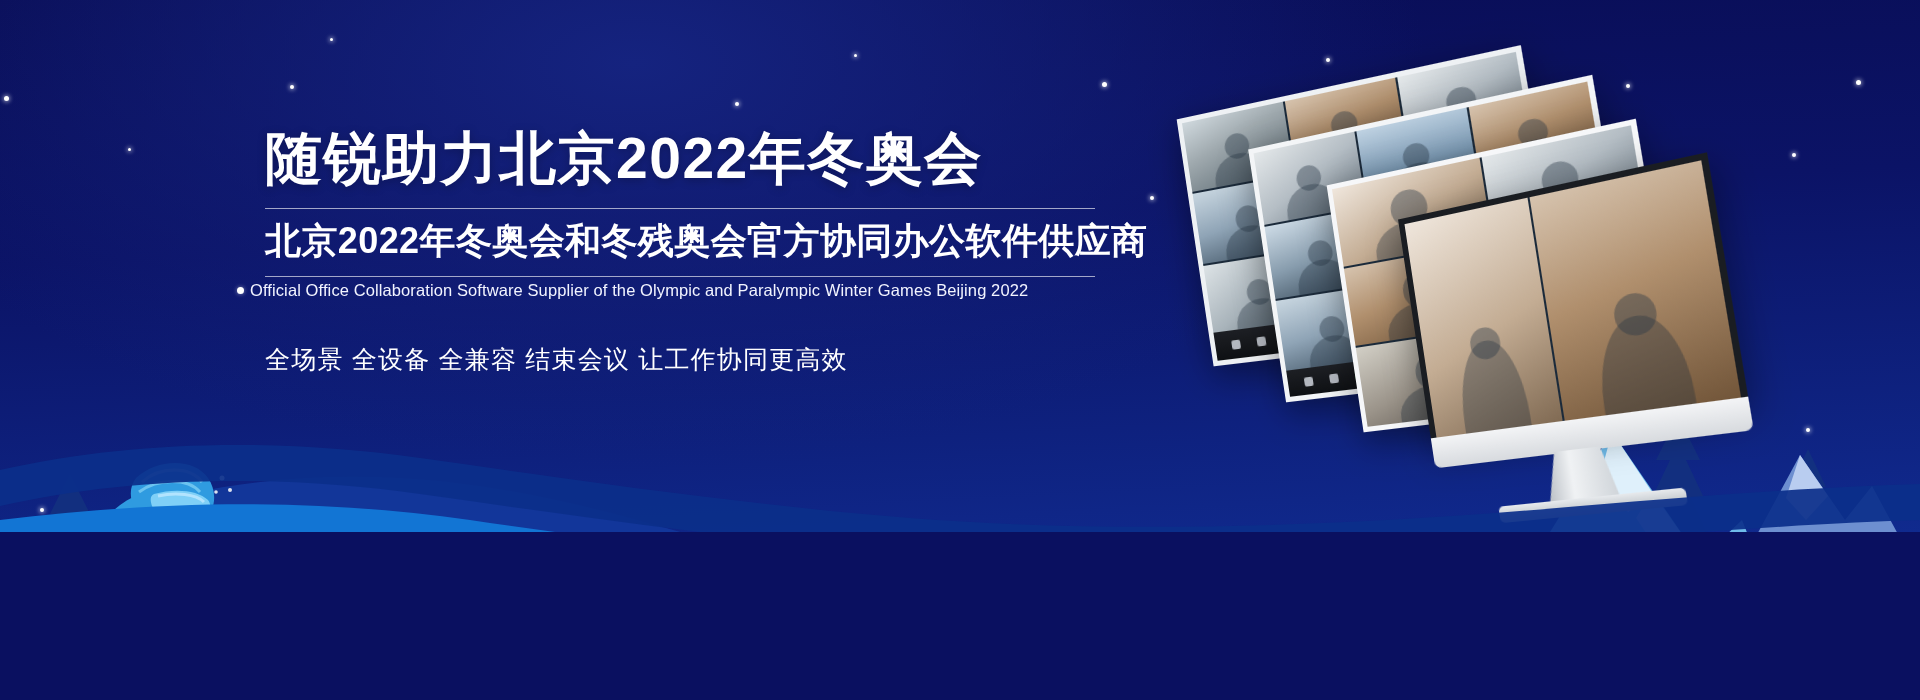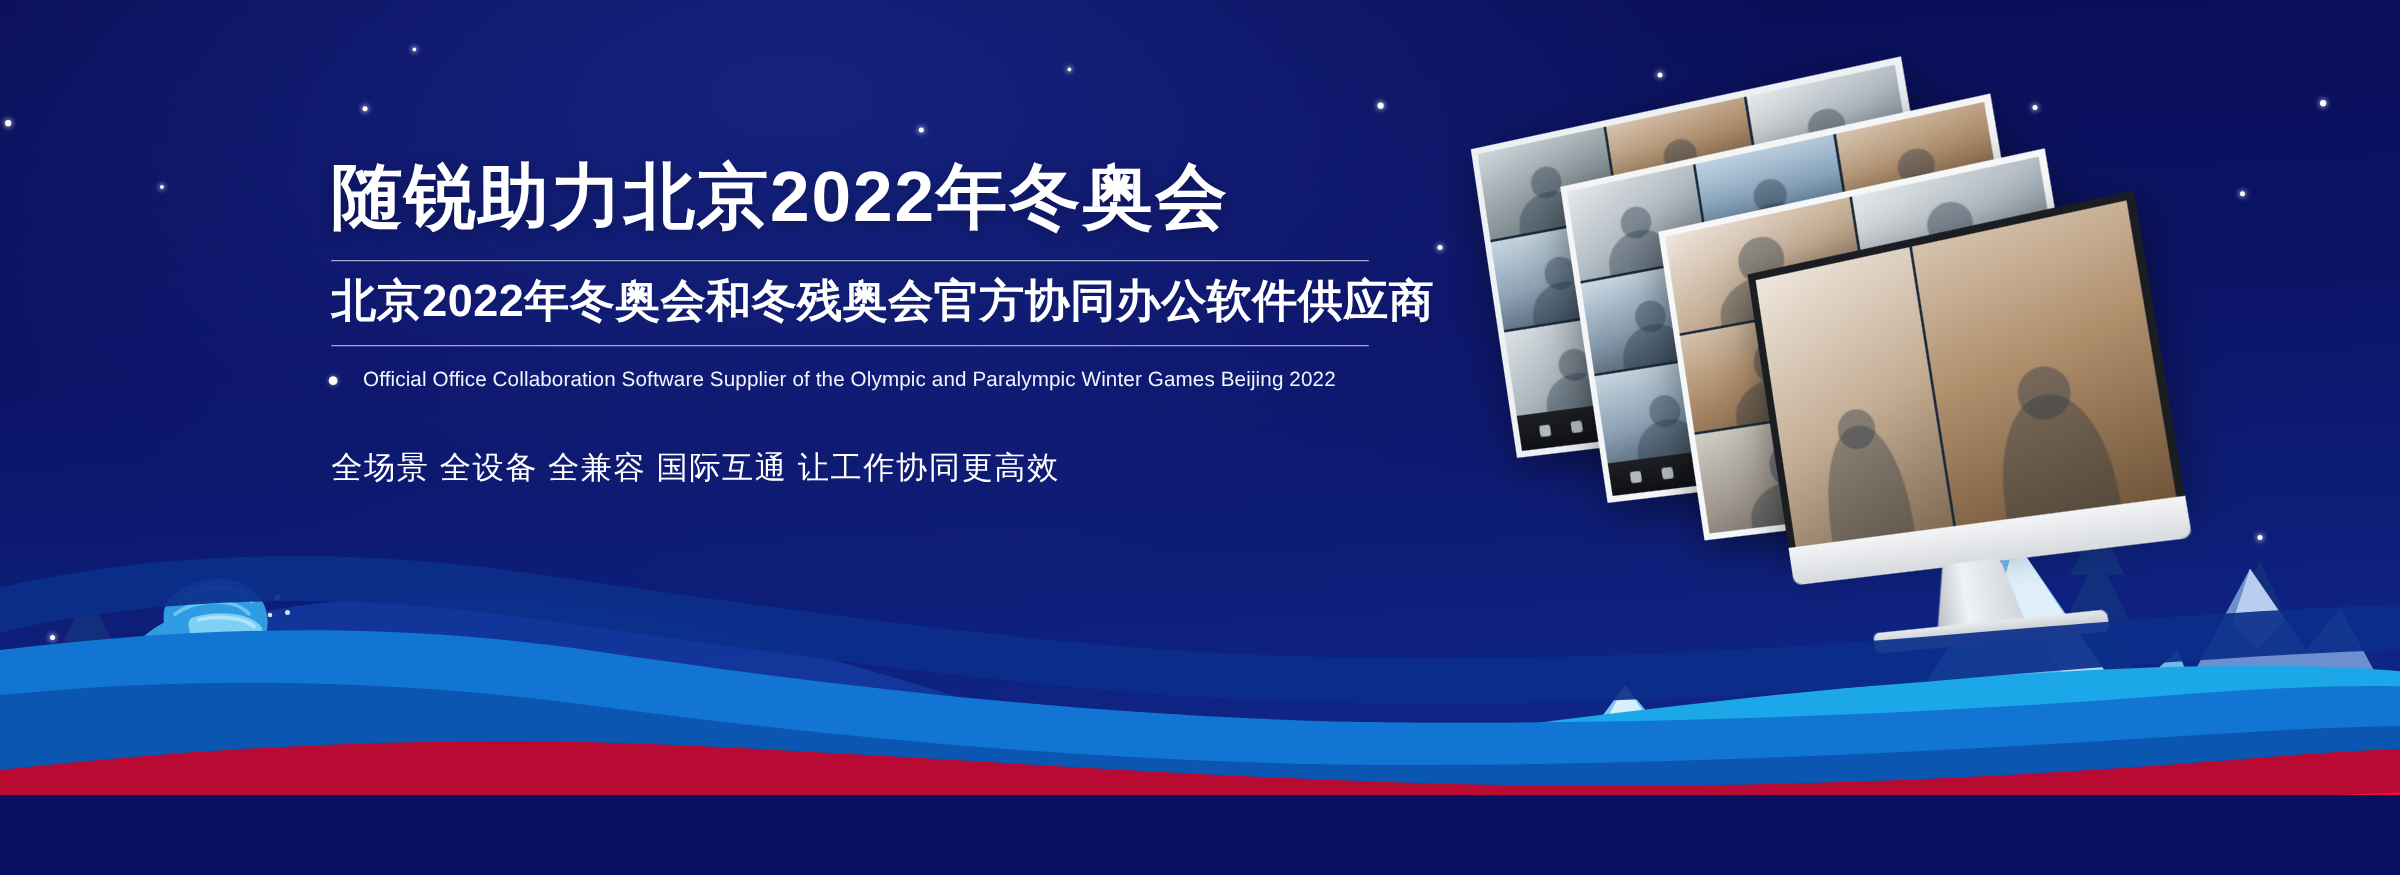--- a/index.html
+++ b/index.html
@@ -1,20 +1,20 @@
 <!DOCTYPE html>
 <html><head>
 <meta charset="utf-8">
 <style>
   * { margin:0; padding:0; box-sizing:border-box; }
   html,body { width:1920px; height:700px; overflow:hidden; background:#0a1060; }
   body { font-family:"Liberation Sans","DejaVu Sans",sans-serif; }
 
   #banner {
-    position:relative; width:1920px; height:636px; overflow:hidden;
+    position:relative; width:1920px; height:532px; overflow:hidden;
     background:
       radial-gradient(ellipse 1100px 560px at 33% 12%, #15237f 0%, rgba(21,35,127,0) 72%),
       linear-gradient(177deg, #090d55 0%, #0b1366 42%, #102a8e 100%);
   }
 
   
   .layer { position:absolute; left:0; top:0; width:1920px; height:700px; pointer-events:none; }
 
   .star { position:absolute; background:#ffffff; border-radius:50%;
           box-shadow:0 0 4px 1px rgba(255,255,255,.55); }
@@ -28,21 +28,21 @@
     text-shadow:0 2px 10px rgba(0,0,0,.25);
   }
   .rule { height:1px; background:rgba(255,255,255,.62); width:830px; }
   .rule.r1 { margin-top:20px; }
   .rule.r2 { margin-top:9px; width:830px; }
 
   #subhead-cn {
     font-size:36px; line-height:1.25; font-weight:bold; color:#ffffff;
     letter-spacing:.4px; padding:9px 0 4px 0; white-space:nowrap;
   }
-  #eng-row { display:flex; align-items:center; gap:20px; margin-top:18px; margin-left:-28px;justify-content:center; }
+  #eng-row { display:flex; align-items:center; gap:6px; margin-top:4px; margin-left:-28px; }
   #eng-bullet { width:7px; height:7px; border-radius:50%; background:#ffffff; flex:0 0 auto;
                 box-shadow:0 0 4px rgba(255,255,255,.5); }
   #subhead-en {
     font-size:16.5px; color:#f2f4ff; letter-spacing:.1px; white-space:nowrap;
     font-weight:400;
   }
   #tagline {
     margin-top:43px; font-size:25px; color:#ffffff; letter-spacing:1.2px;
     font-weight:400; white-space:nowrap;
   }
@@ -295,16 +295,16 @@
 
   <div id="textblock">
     <div id="headline">随锐助力北京2022年冬奥会</div>
     <div class="rule r1"></div>
     <div id="subhead-cn">北京2022年冬奥会和冬残奥会官方协同办公软件供应商</div>
     <div class="rule r2"></div>
     <div id="eng-row">
       <span id="eng-bullet"></span>
       <span id="subhead-en">Official Office Collaboration Software Supplier of the Olympic and Paralympic Winter Games Beijing 2022</span>
     </div>
-    <div id="tagline">全场景 全设备 全兼容  国际互通 让工作协同更高效</div>
+    <div id="tagline">全场景 全设备 全兼容  结束会议 让工作协同更高效</div>
   </div>
 
 </div>
 
 </body></html>

